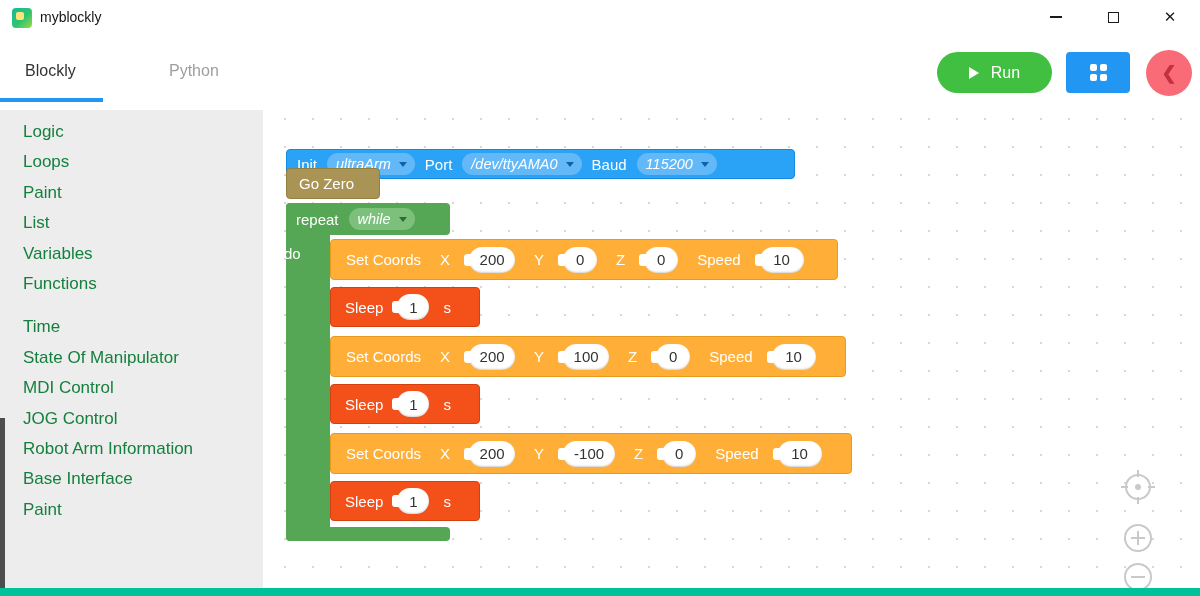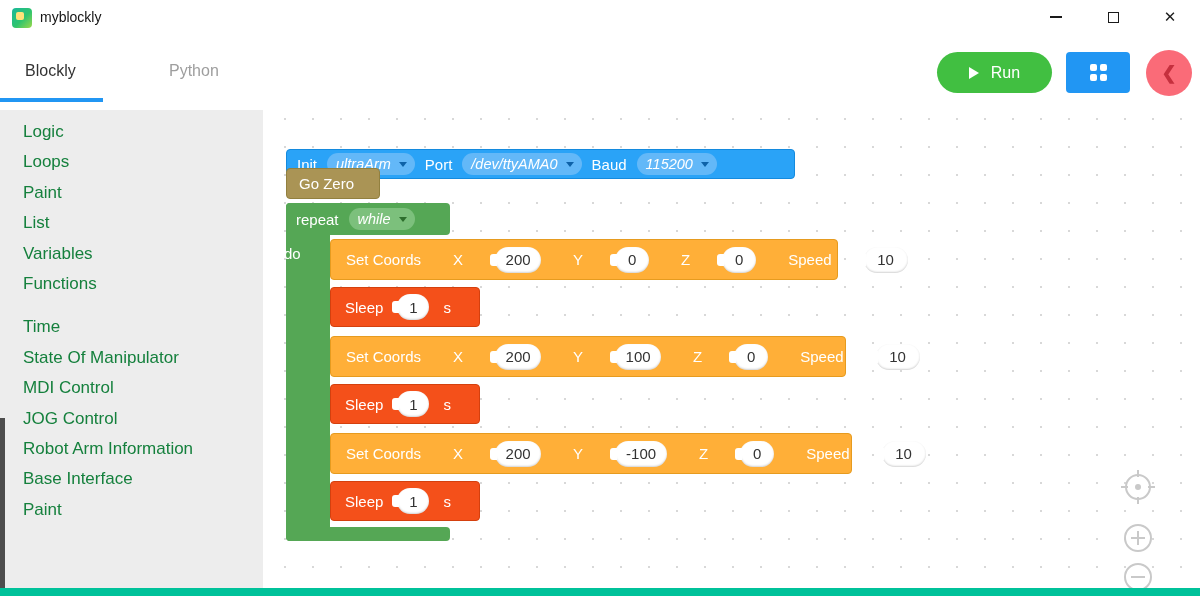--- a/index.html
+++ b/index.html
@@ -74,21 +74,21 @@
                   border:1px solid #92803f; padding:0 12px; }
 
   .repeat-spine { position:absolute; left:23px; top:93px; width:44px; height:338px;
                   background:#55a755; border-radius:4px 0 0 4px; cursor:grab; }
   .repeat-header { left:23px; top:93px; width:164px; height:32px; background:#55a755;
                    padding:0 10px; gap:10px; border-radius:4px 4px 4px 0; }
   .repeat-foot { position:absolute; left:23px; top:417px; width:164px; height:14px;
                  background:#55a755; border-radius:0 4px 4px 4px; cursor:grab; }
   .do-label { position:absolute; left:21px; top:135px; color:#fff; font-size:15px; }
 
-  .block-coords { background:#ffaf38; border:1px solid #e69b1f; height:41px; padding:0 15px; gap:32px; }
+  .block-coords { background:#ffaf38; border:1px solid #e69b1f; height:41px; padding:0 15px; gap:19px; }
   .coords1 { left:67px; top:129px; width:508px; }
   .coords2 { left:67px; top:226px; width:516px; }
   .coords3 { left:67px; top:323px; width:522px; }
 
   .block-sleep { background:#f4501a; border:1px solid #d4400e; height:40px; width:150px;
                  padding:0 14px; gap:14px; }
   .sleep1 { left:67px; top:177px; }
   .sleep2 { left:67px; top:274px; }
   .sleep3 { left:67px; top:371px; }
 

